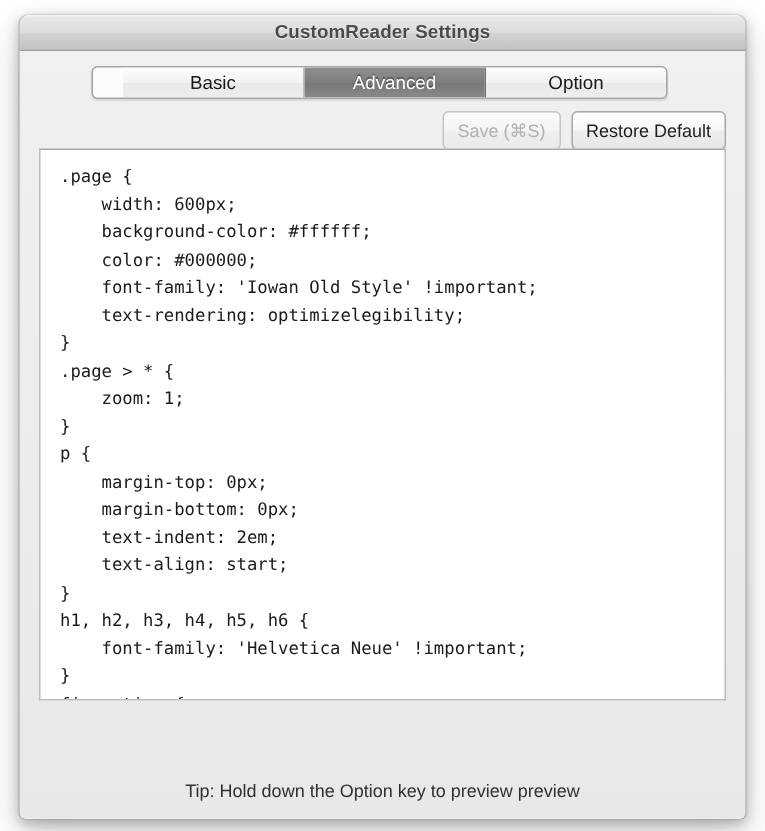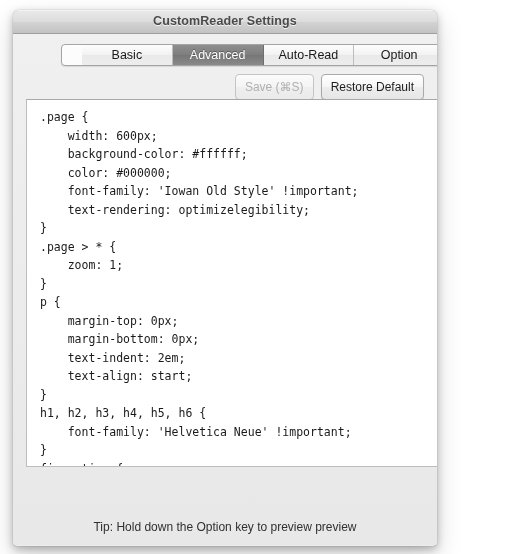--- a/index.html
+++ b/index.html
@@ -22,21 +22,21 @@
     height: 554px;
     background: #ffffff;
     overflow: hidden;
   }
 
   
   #window {
     position: absolute;
     left: 13px;
     top: 10px;
-    width: 424px;
+    width: 484px;
     height: 536px;
     border-radius: 6px 6px 4px 4px;
     background: #ececec;
     box-shadow:
       0 0 1px rgba(0,0,0,0.45),
       0 3px 9px rgba(0,0,0,0.26),
       0 10px 26px rgba(0,0,0,0.16);
     overflow: hidden;
   }
 
@@ -227,21 +227,20 @@
 
     <div id="titlebar">
       <div id="title">CustomReader Settings</div>
     </div>
 
     <div id="winbody">
 
       <div id="tabbar">
         <div class="tab">Basic</div>
         <div class="tab selected">Advanced</div>
-        <div class="tab">Auto-Read</div>
         <div class="tab">Option</div>
       </div>
 
       <div id="actions">
         <div class="btn disabled">Save (⌘S)</div>
         <div class="btn primary">Restore Default</div>
       </div>
 
       <div id="codepanel">
         <pre id="code">.page {

